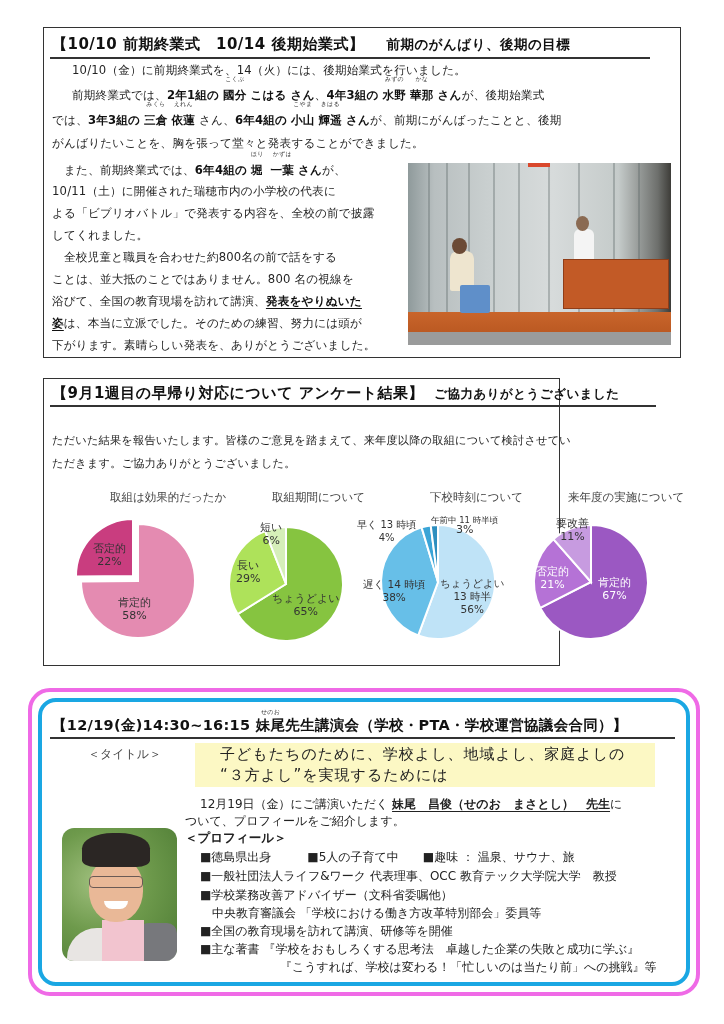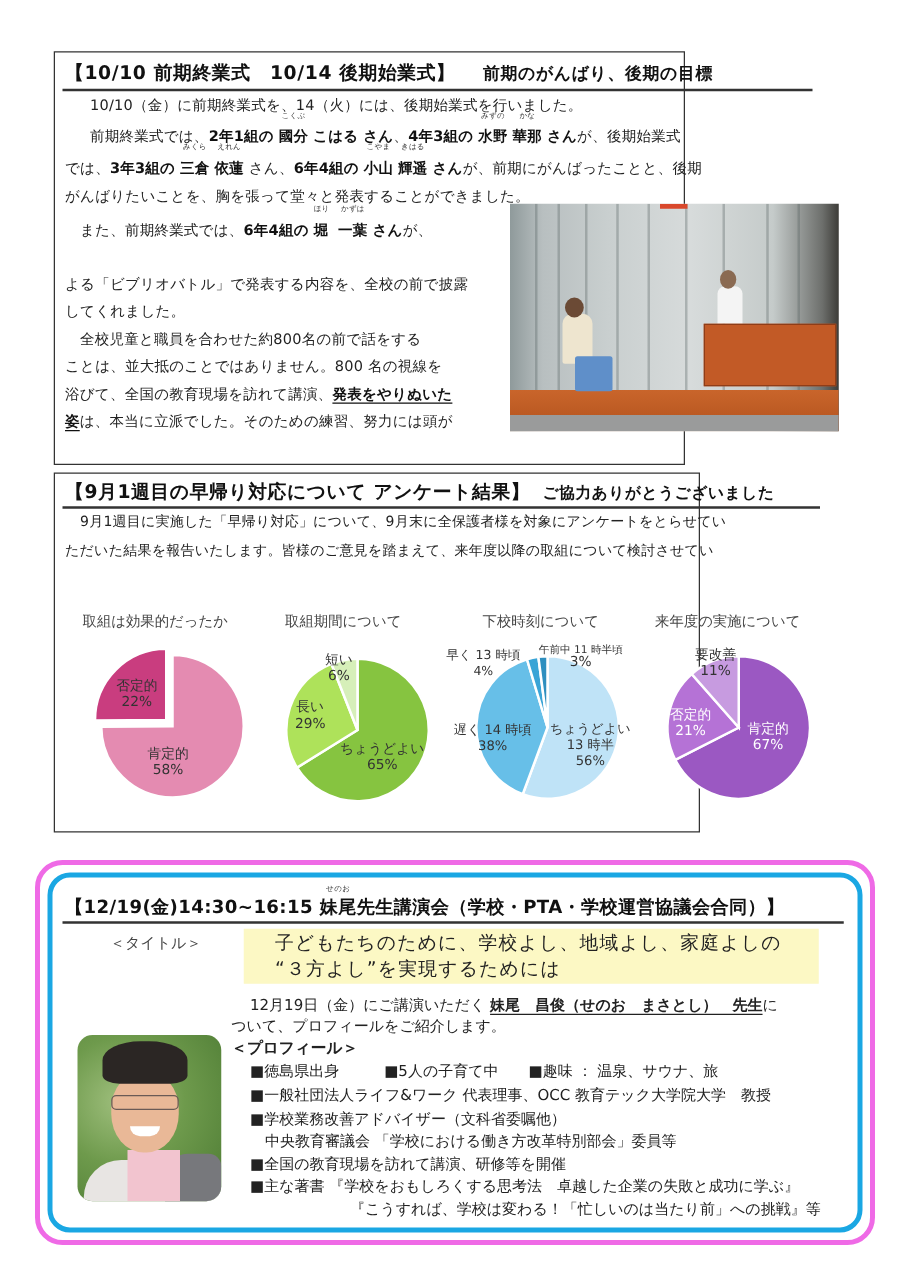--- a/index.html
+++ b/index.html
@@ -16,65 +16,67 @@
   .ruby{position:relative;display:inline-block;}
   .ruby .rt{position:absolute;top:-9px;left:0;right:0;text-align:center;font-size:6px;line-height:7px;font-weight:normal;color:#333;white-space:nowrap;}
   .u{text-decoration:underline;text-underline-offset:3px;}
   .photo1{position:absolute;left:408px;top:163px;width:263px;height:182px;overflow:hidden;
           background:linear-gradient(90deg,#8f9a9b 0%,#b8bfc0 10%,#c9cfcf 30%,#d7dbdb 55%,#c5cbca 80%,#6d6f6c 95%,#3d3c38 100%);}
   .curtain-stripe{position:absolute;top:0;width:2px;height:150px;background:rgba(90,100,100,0.35);}
   .stage{position:absolute;left:0;bottom:0;width:100%;height:33px;background:linear-gradient(180deg,#c9652b,#b2521d);}
   .stage-base{position:absolute;left:0;bottom:0;width:100%;height:13px;background:#9a9b9b;}
   .podium{position:absolute;left:155px;top:96px;width:104px;height:48px;background:#c25a26;border:1px solid #8f3d18;}
   .person-head{position:absolute;border-radius:50%;}
-  .chart-title{position:absolute;font-size:11.5px;color:#444;white-space:nowrap;text-align:center;}
+  .chart-title{position:absolute;font-size:11.5px;color:#444;white-space:nowrap;text-align:center;margin-left:44px;}
   .lbl{position:absolute;font-size:11px;line-height:13px;text-align:center;white-space:nowrap;color:#333;}
   .lbl.w{color:#fff;}
   .lbl.sm{font-size:8.5px;line-height:10px;}
   .frame-pink{position:absolute;left:28px;top:688px;width:672px;height:308px;border:4px solid #ef6ae6;border-radius:22px;box-sizing:border-box;}
   .frame-blue{position:absolute;left:38px;top:698px;width:652px;height:288px;border:4px solid #1aa7e3;border-radius:18px;box-sizing:border-box;}
   .hl{position:absolute;left:195px;top:743px;width:460px;height:44px;background:#fcf8c4;}
   .hl-text{position:absolute;left:220px;top:744px;font-size:15px;line-height:21px;color:#222;white-space:nowrap;letter-spacing:1px;}
   .prof{position:absolute;font-size:12px;line-height:16.6px;white-space:nowrap;color:#222;}
   .photo2{position:absolute;left:62px;top:828px;width:115px;height:133px;border-radius:12px;overflow:hidden;
           background:radial-gradient(ellipse at 30% 40%,#9fbf7d 0%,#6e9a4c 45%,#4c7a33 100%);}
 </style>
 </head>
 <body>
 
-<div class="box" style="left:43px;top:27px;width:505px;height:331px;margin-top:14px;">
+<div class="box" style="left:43px;top:27px;width:638px;height:331px;">
   <div class="hd" style="top:7px;">
     <span>【10/10 前期終業式　10/14 後期始業式】</span><span class="sub">前期のがんばり、後期の目標</span>
   </div>
   <div class="hd-rule" style="left:6px;top:29px;width:600px;"></div>
 
   <div class="p" style="left:28px;top:31px;">10/10（金）に前期終業式を、14（火）には、後期始業式を行いました。</div>
 
   <div class="p" style="left:28px;top:56px;">
     <span>前期終業式では、</span><b>2年1組の</b>&nbsp;<b class="ruby"><span class="rt">こくぶ</span><span>國分</span></b>&nbsp;<b>こはる</b>&nbsp;<b>さん</b><span>、</span><b>4年3組の</b>&nbsp;<b class="ruby"><span class="rt">みずの</span><span>水野</span></b>&nbsp;<b class="ruby"><span class="rt">かな</span><span>華那</span></b>&nbsp;<b>さん</b><span>が、後期始業式</span>
   </div>
   <div class="p" style="left:8px;top:81px;">
     <span>では、</span><b>3年3組の</b>&nbsp;<b class="ruby"><span class="rt">みくら</span><span>三倉</span></b>&nbsp;<b class="ruby"><span class="rt">えれん</span><span>依蓮</span></b>&nbsp;<span>さん</span><span>、</span><b>6年4組の</b>&nbsp;<b class="ruby"><span class="rt">こやま</span><span>小山</span></b>&nbsp;<b class="ruby"><span class="rt">きはる</span><span>輝遥</span></b>&nbsp;<b>さん</b><span>が、前期にがんばったことと、後期</span>
   </div>
   <div class="p" style="left:8px;top:104px;">がんばりたいことを、胸を張って堂々と発表することができました。</div>
 
   <div class="p" style="left:20px;top:131px;">
     <span>また、前期終業式では、</span><b>6年4組の</b>&nbsp;<b class="ruby"><span class="rt">ほり</span><span>堀</span></b>&nbsp;&nbsp;<b class="ruby"><span class="rt">かずは</span><span>一葉</span></b>&nbsp;<b>さん</b><span>が、</span>
   </div>
+  <div class="p" style="left:8px;top:152px;">10/11（土）に開催された瑞穂市内の小学校の代表に</div>
   <div class="p" style="left:8px;top:174px;">よる「ビブリオバトル」で発表する内容を、全校の前で披露</div>
   <div class="p" style="left:8px;top:196px;text-align:center;">してくれました。</div>
 
   <div class="p" style="left:20px;top:218px;">全校児童と職員を合わせた約800名の前で話をする</div>
   <div class="p" style="left:8px;top:240px;">ことは、並大抵のことではありません。800 名の視線を</div>
   <div class="p" style="left:8px;top:262px;">
     <span>浴びて、全国の教育現場を訪れて講演、</span><b class="u">発表をやりぬいた</b>
   </div>
   <div class="p" style="left:8px;top:284px;">
     <b class="u">姿</b><span>は、本当に立派でした。そのための練習、努力には頭が</span>
   </div>
+  <div class="p" style="left:8px;top:306px;">下がります。素晴らしい発表を、ありがとうございました。</div>
 </div>
 
 <div class="photo1">
   <div class="curtain-stripe" style="left:20px"></div>
     <div class="curtain-stripe" style="left:38px"></div>
   <div class="curtain-stripe" style="left:60px"></div>
     <div class="curtain-stripe" style="left:85px"></div>
   <div class="curtain-stripe" style="left:110px"></div>
     <div class="curtain-stripe" style="left:140px"></div>
   <div class="curtain-stripe" style="left:170px"></div>
@@ -89,22 +91,22 @@
   <div class="abs" style="left:166px;top:66px;width:20px;height:30px;background:#f4f4f4;border-radius:6px 6px 0 0;"></div>
   <div class="person-head" style="left:168px;top:53px;width:13px;height:15px;background:#8a6a52;"></div>
   <div class="podium"></div>
 </div>
 
 <div class="box" style="left:43px;top:378px;width:517px;height:288px;">
   <div class="hd" style="top:5px;">
     <span>【9月1週目の早帰り対応について アンケート結果】</span><span class="sub" style="margin-left:10px;font-size:12.5px;">ご協力ありがとうございました</span>
   </div>
   <div class="hd-rule" style="left:6px;top:26px;width:606px;"></div>
-  <div class="p" style="left:20px;top:27px;font-size:11.2px;">9月1週目に実施した「早帰り対応」について、9月末に全保護者様を対象にアンケートをとらせてい</div>
   <div class="p" style="left:8px;top:50px;font-size:11.2px;">ただいた結果を報告いたします。皆様のご意見を踏まえて、来年度以降の取組について検討させてい</div>
+  <div class="p" style="left:8px;top:73px;font-size:11.2px;">ただきます。ご協力ありがとうございました。</div>
 </div>
 
 <div class="chart-title" style="left:66px;top:490px;">取組は効果的だったか</div>
 <div class="chart-title" style="left:228px;top:490px;">取組期間について</div>
 <div class="chart-title" style="left:386px;top:490px;">下校時刻について</div>
 <div class="chart-title" style="left:524px;top:490px;">来年度の実施について</div>
 
 <svg class="abs" style="left:0;top:0;" width="724" height="700" viewBox="0 0 724 700">
 
   <g stroke="#fff" stroke-width="2">

